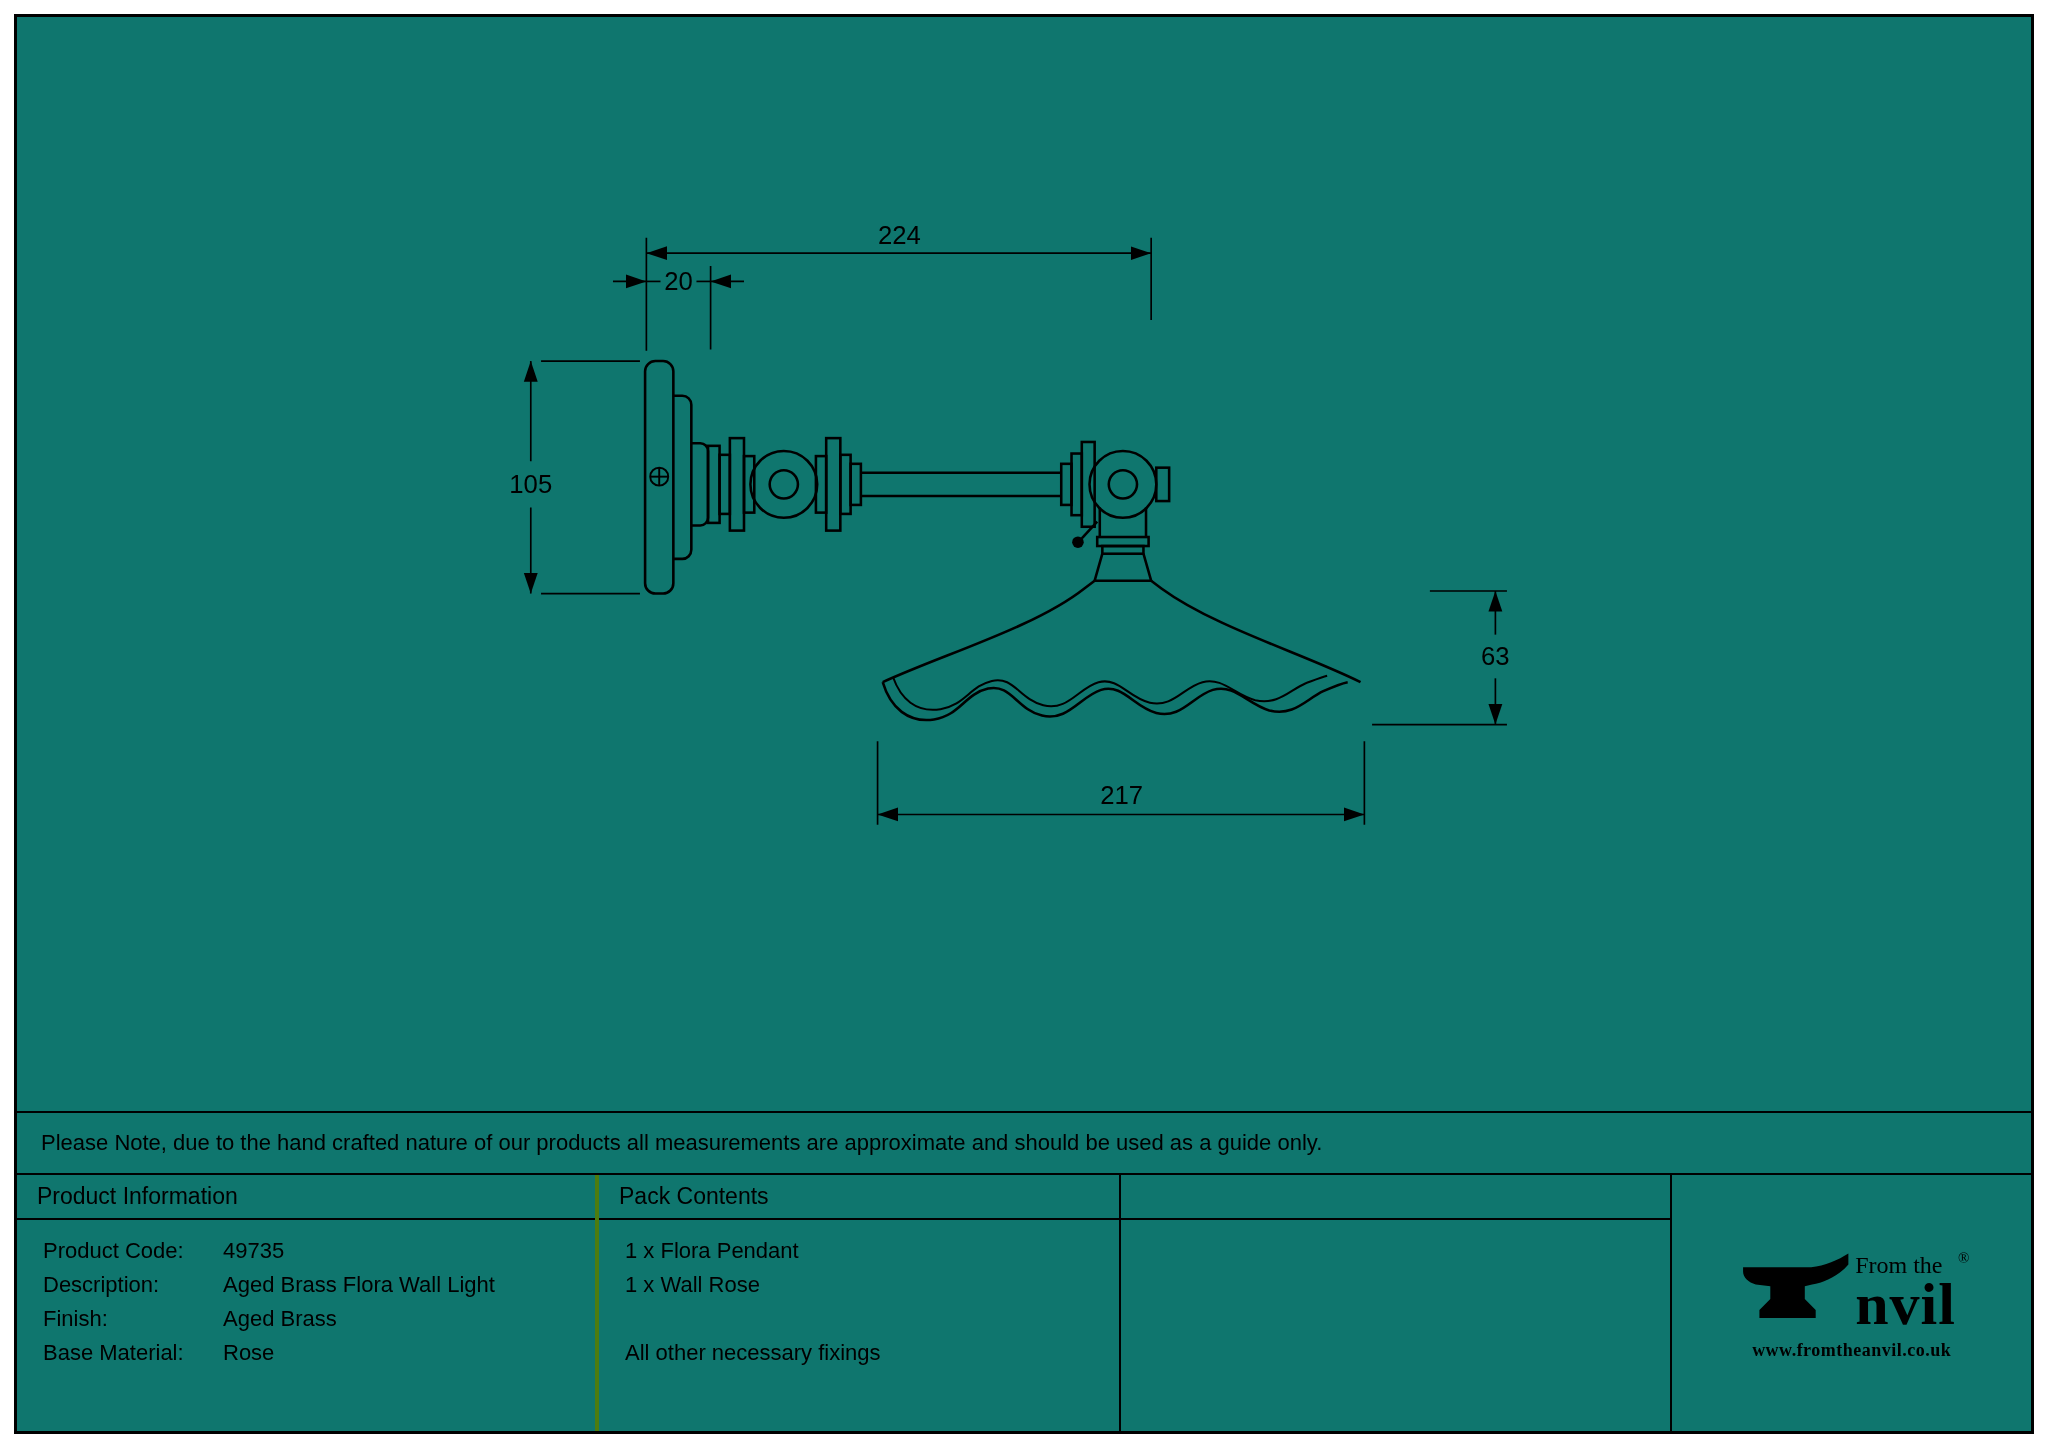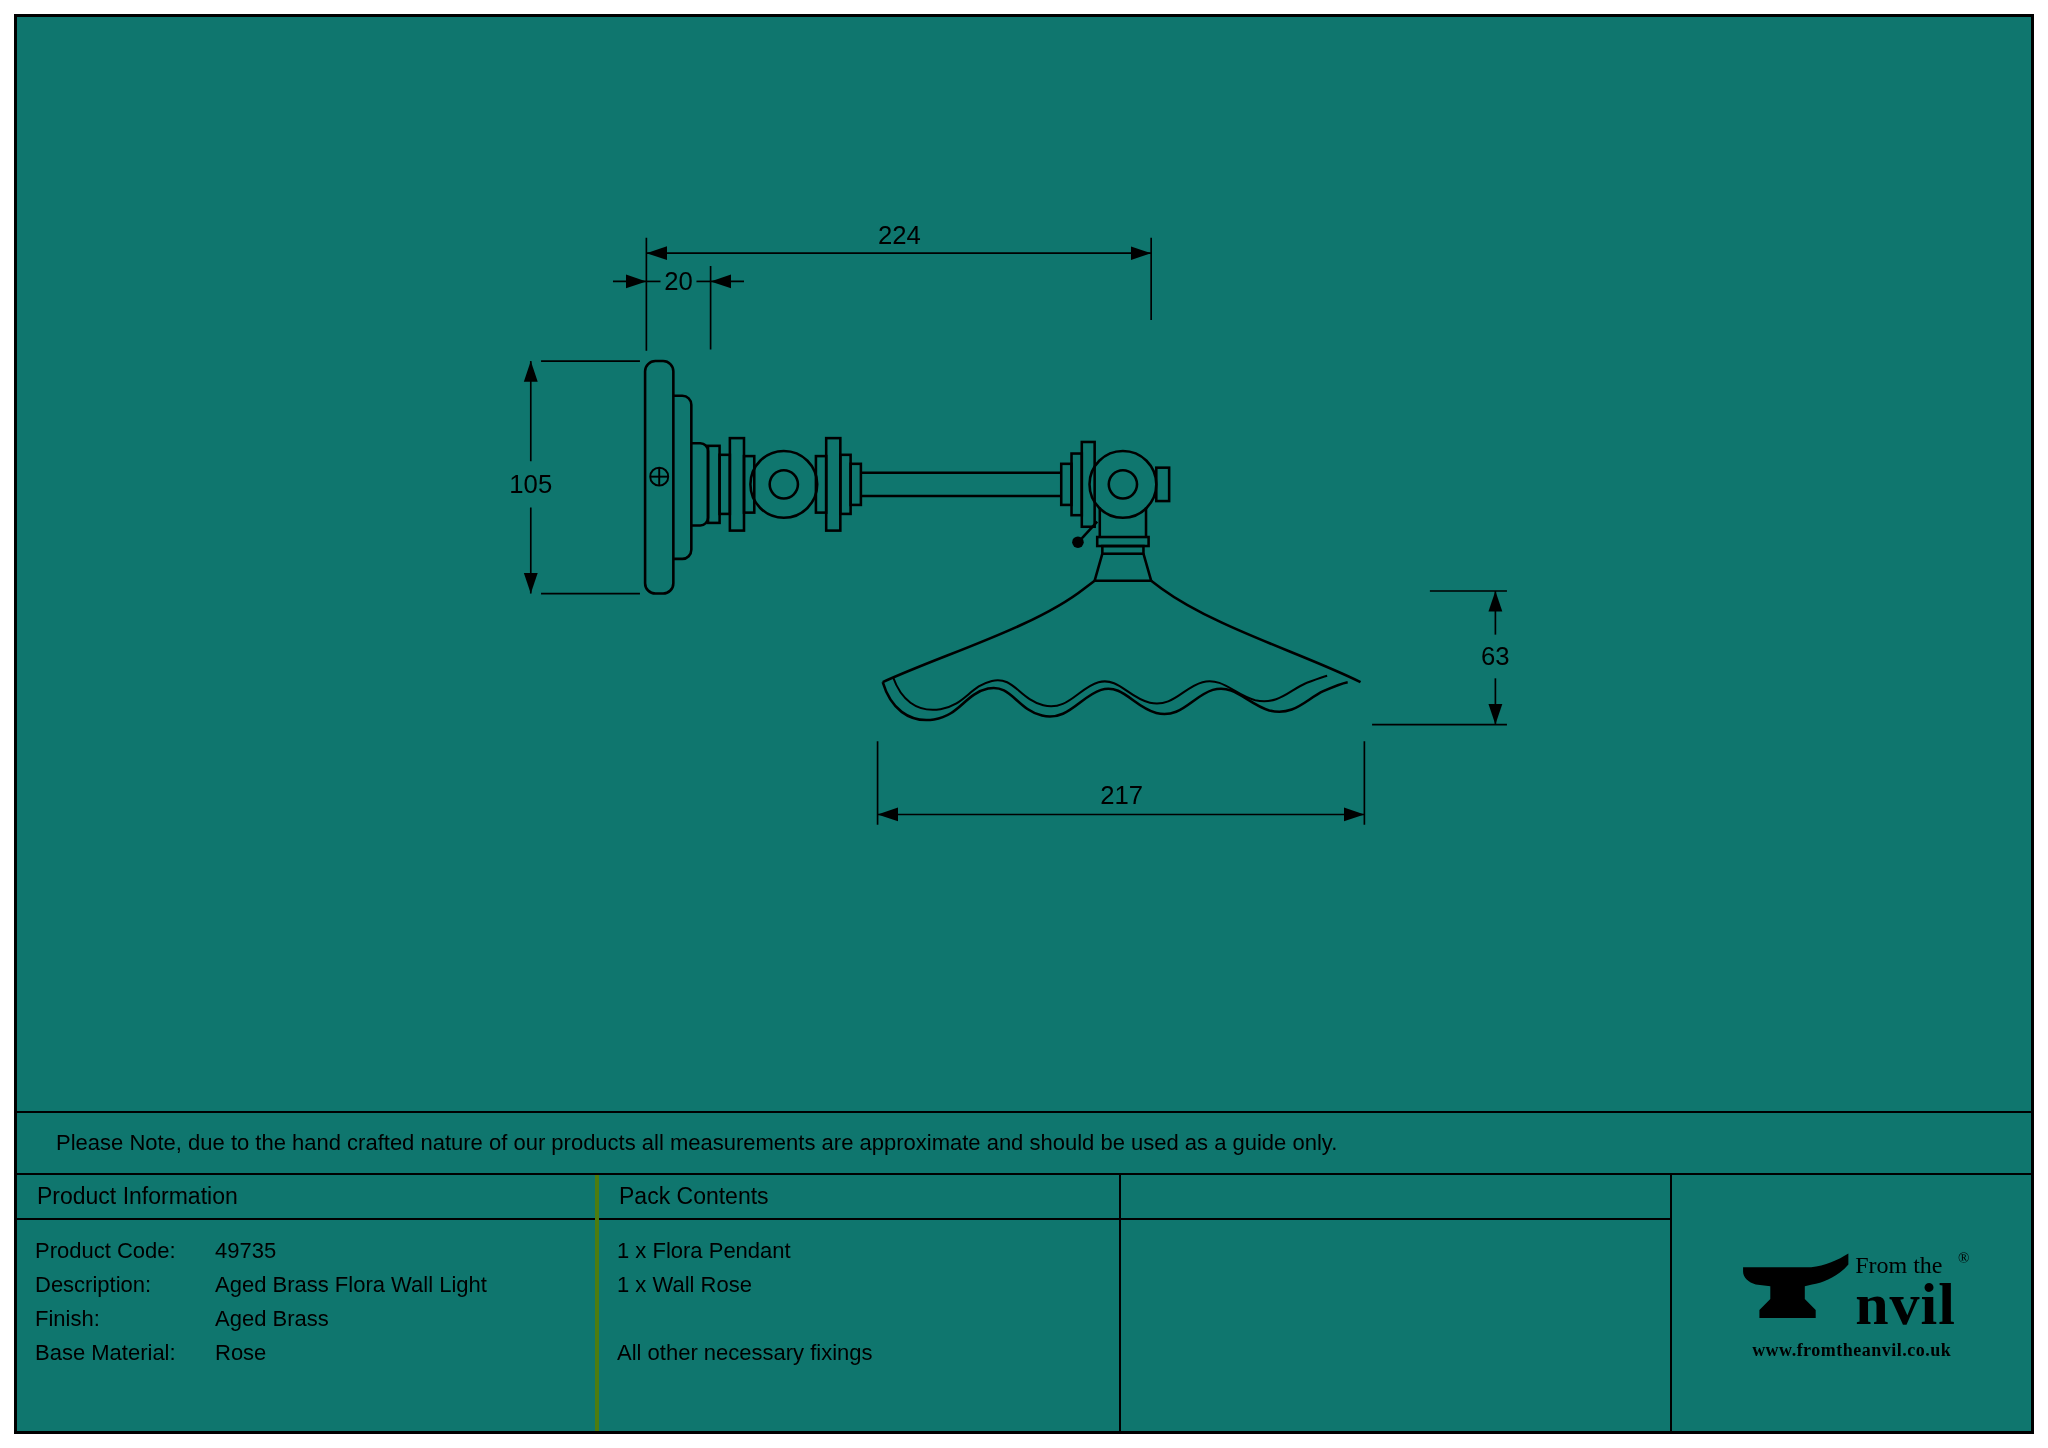--- a/index.html
+++ b/index.html
@@ -5,33 +5,33 @@
   * { box-sizing: border-box; margin: 0; padding: 0; }
   html, body { width: 2048px; height: 1448px; background: #fff; font-family: "Liberation Sans", sans-serif; color: #000; }
   .sheet {
     position: absolute; left: 14px; top: 14px; width: 2020px; height: 1420px;
     border: 3px solid #000; display: flex; flex-direction: column; background: #0f766e;
   }
   .drawing-area { flex: 1 1 auto; position: relative; overflow: hidden; }
   .drawing-area svg { width: 100%; height: 100%; display: block; }
   .note-row {
     flex: 0 0 62px; border-top: 2px solid #000; display: flex; align-items: center;
-    padding: 0 39px; font-size: 22px;
+    padding: 0 24px; font-size: 22px;
   }
   .bottom-table { flex: 0 0 258px; border-top: 2px solid #000; display: flex; }
   .col { height: 100%; }
   .col1 { width: 28.7%; }
   .col2 { width: 26%; border-left: 4px solid #4d7c0f; }
   .col3 { width: 27.4%; border-left: 2px solid #000; }
   .col4 { width: 17.9%; border-left: 2px solid #000; display: flex; align-items: center; justify-content: center; }
   .cell-header {
     height: 45px; border-bottom: 2px solid #000; display: flex; align-items: center;
     padding: 0 20px; font-size: 23px;
   }
-  .cell-body { padding: 14px 18px; font-size: 22px; }
+  .cell-body { padding: 14px 26px; font-size: 22px; }
   .info-row { display: flex; line-height: 34px; }
   .info-label { width: 180px; flex: 0 0 auto; }
   .pack-item { line-height: 34px; }
   .pack-footer { line-height: 34px; margin-top: 34px; }
   .logo { display: flex; flex-direction: column; align-items: center; }
   .logo-top { display: flex; align-items: flex-start; }
   .anvil-icon { width: 118px; height: 86px; flex: 0 0 auto; }
   .logo-text { display: flex; flex-direction: column; margin-left: 3px; }
   .logo-tagline { font-family: "Liberation Serif", serif; font-size: 24px; margin-top: 6px; }
   .logo-name { font-family: "Liberation Serif", serif; font-size: 60px; font-weight: bold; line-height: 0.85; letter-spacing: 1px; }

